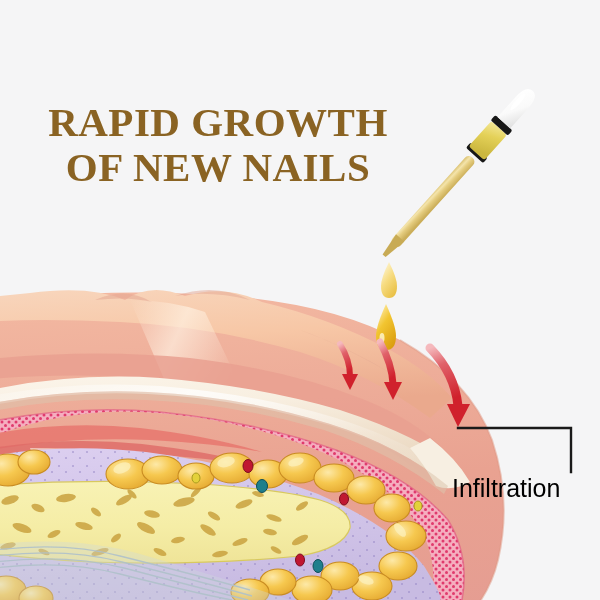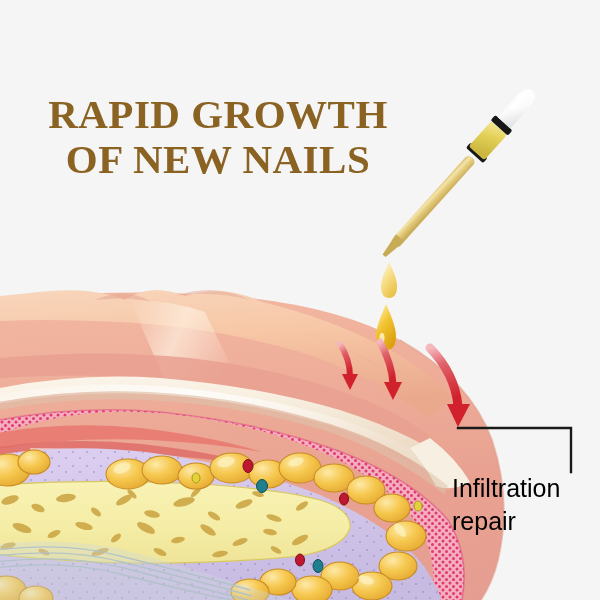--- a/index.html
+++ b/index.html
@@ -30,21 +30,21 @@
     width: 400px;
     font-family: "Liberation Serif", "DejaVu Serif", serif;
     font-weight: bold;
     font-size: 41px;
     line-height: 45px;
     letter-spacing: 0.5px;
     color: #8a6323;
     text-align: center;
     white-space: nowrap;
   }
-  .headline .l1 { display: block; }
+  .headline .l1 { display: block; margin-top: 8px; }
   .headline .l2 { display: block; text-align: center; }
   
   .callout-text {
     position: absolute;
     left: 452px;
     top: 472px;
     font-family: "Liberation Sans", sans-serif;
     font-size: 25px;
     line-height: 33px;
     color: #000000;
@@ -352,16 +352,15 @@
     </g>
   </svg>
 
   <div class="headline">
     <span class="l1">RAPID GROWTH</span>
     <span class="l2">OF NEW NAILS</span>
   </div>
 
   <div class="callout-text">
     <span>Infiltration</span>
-    <span>repair</span>
   </div>
 
 </div>
 
 </body></html>

